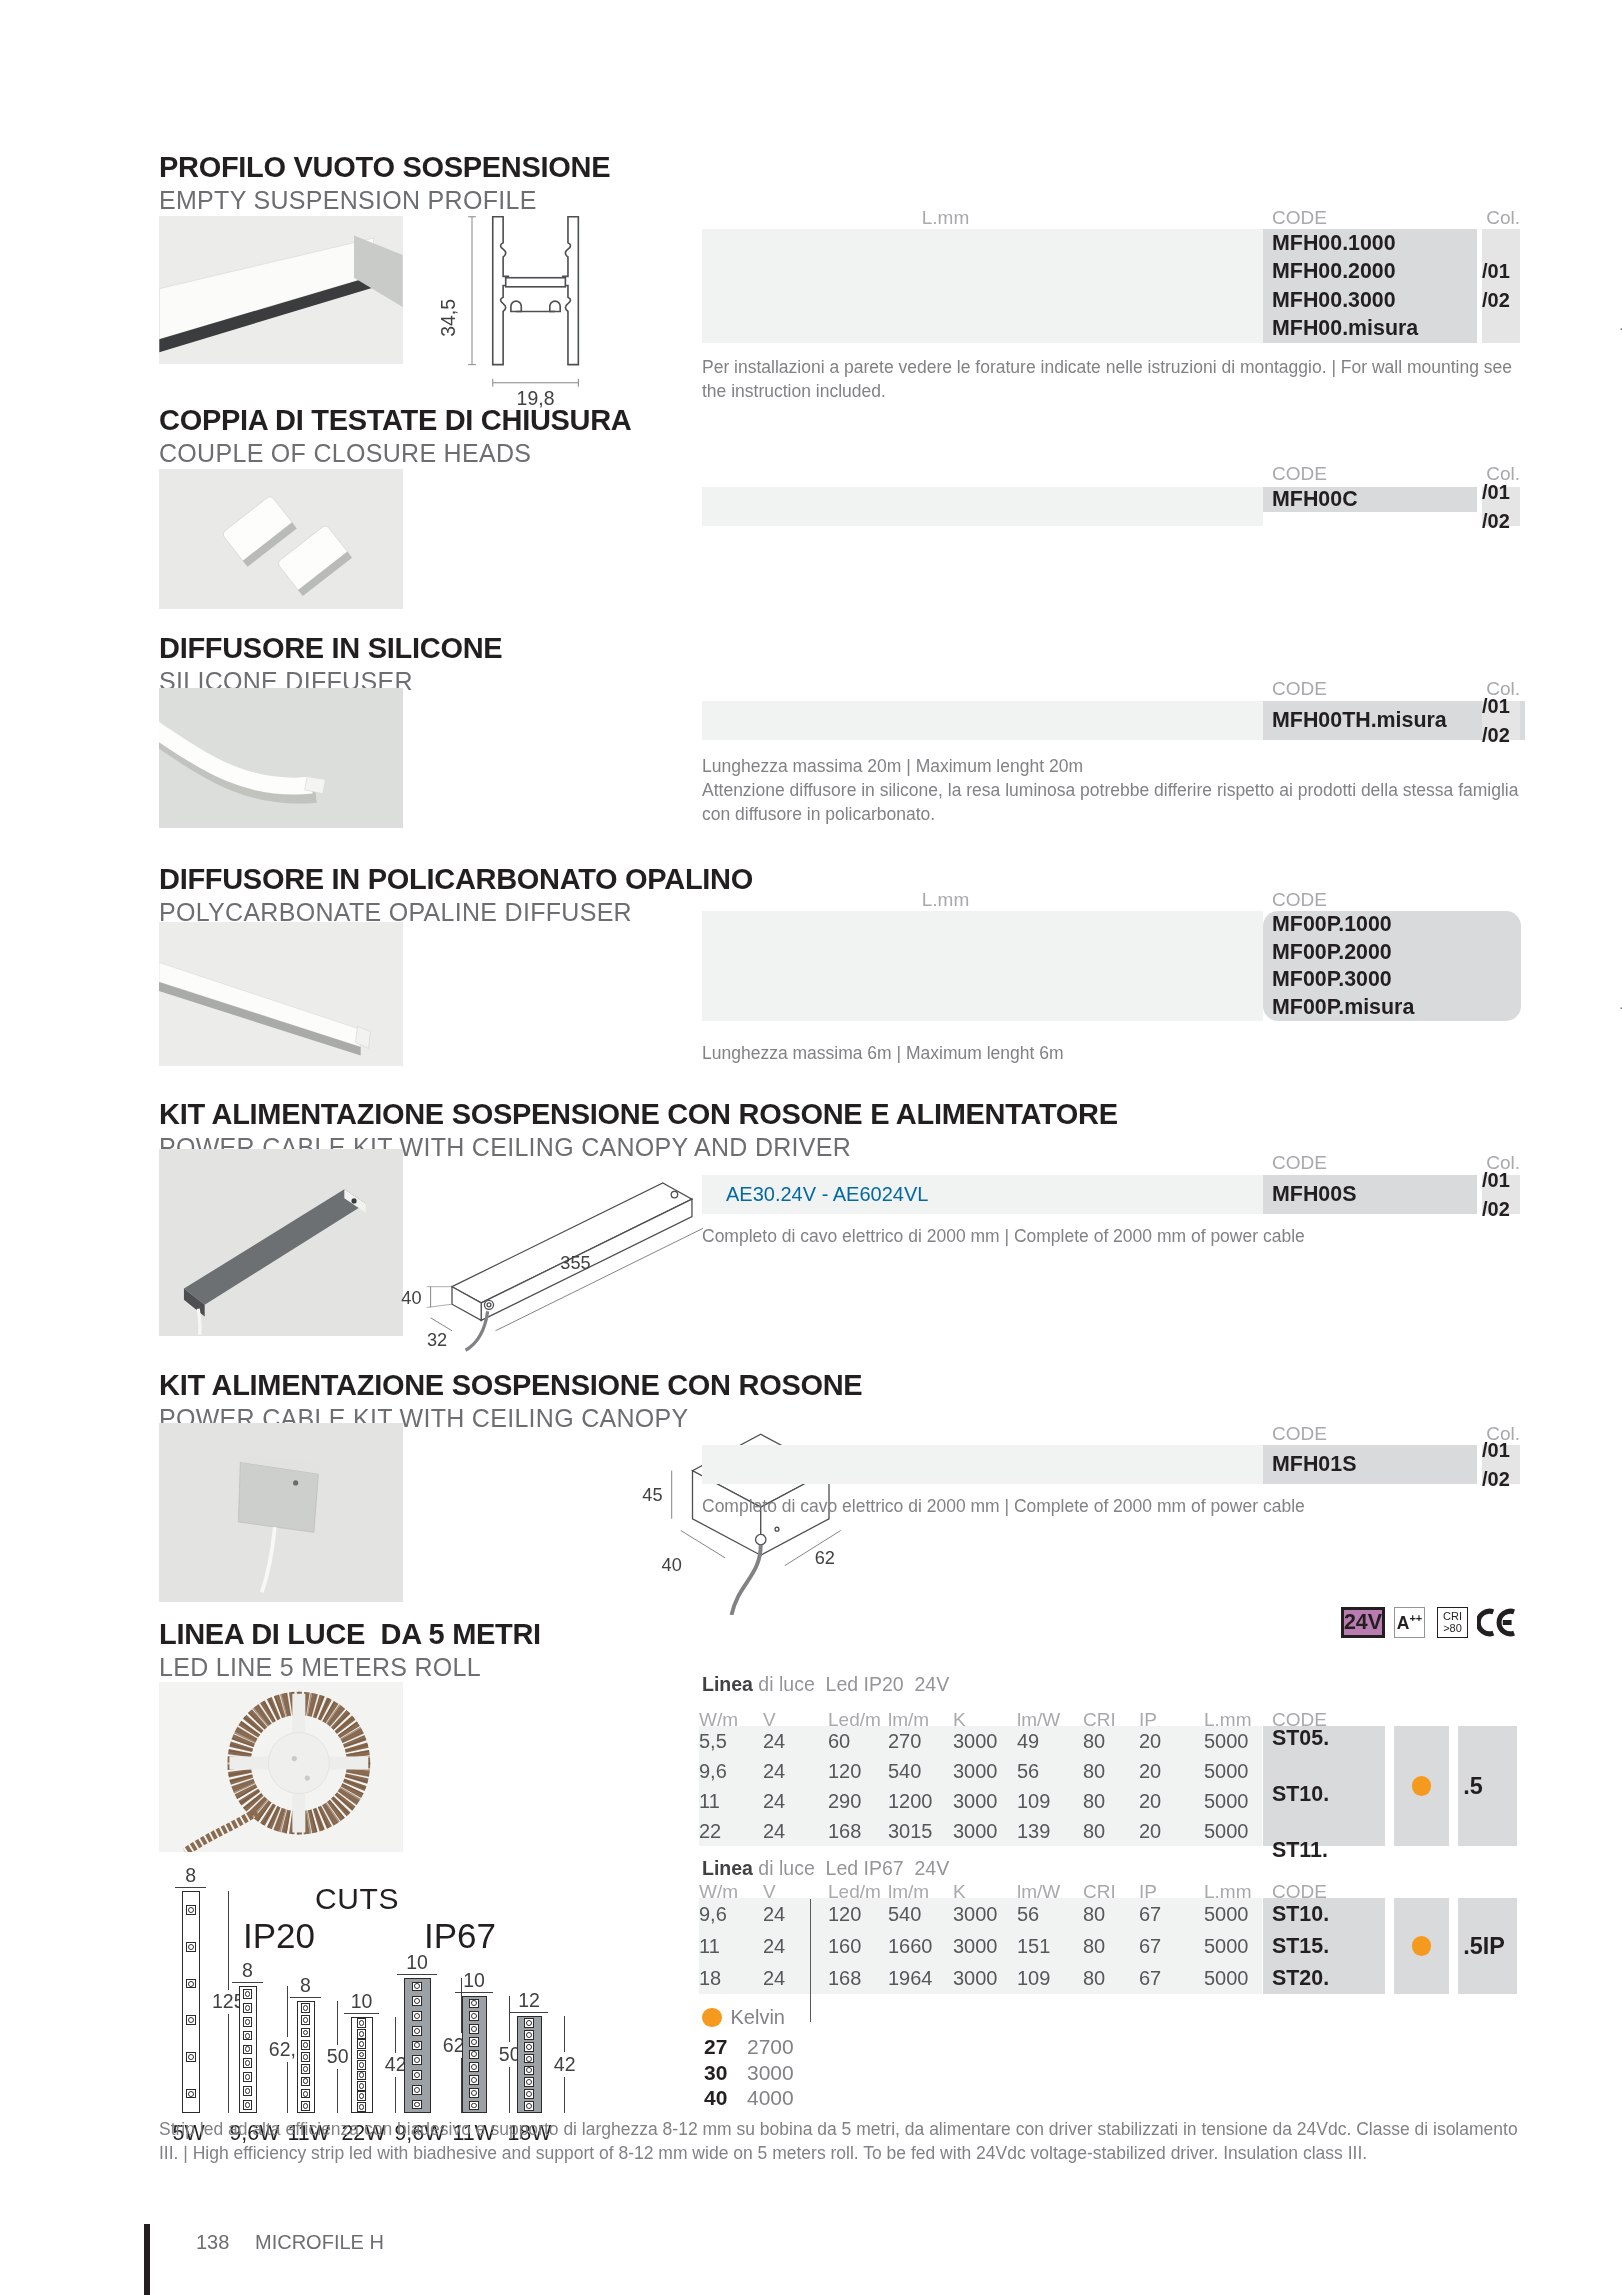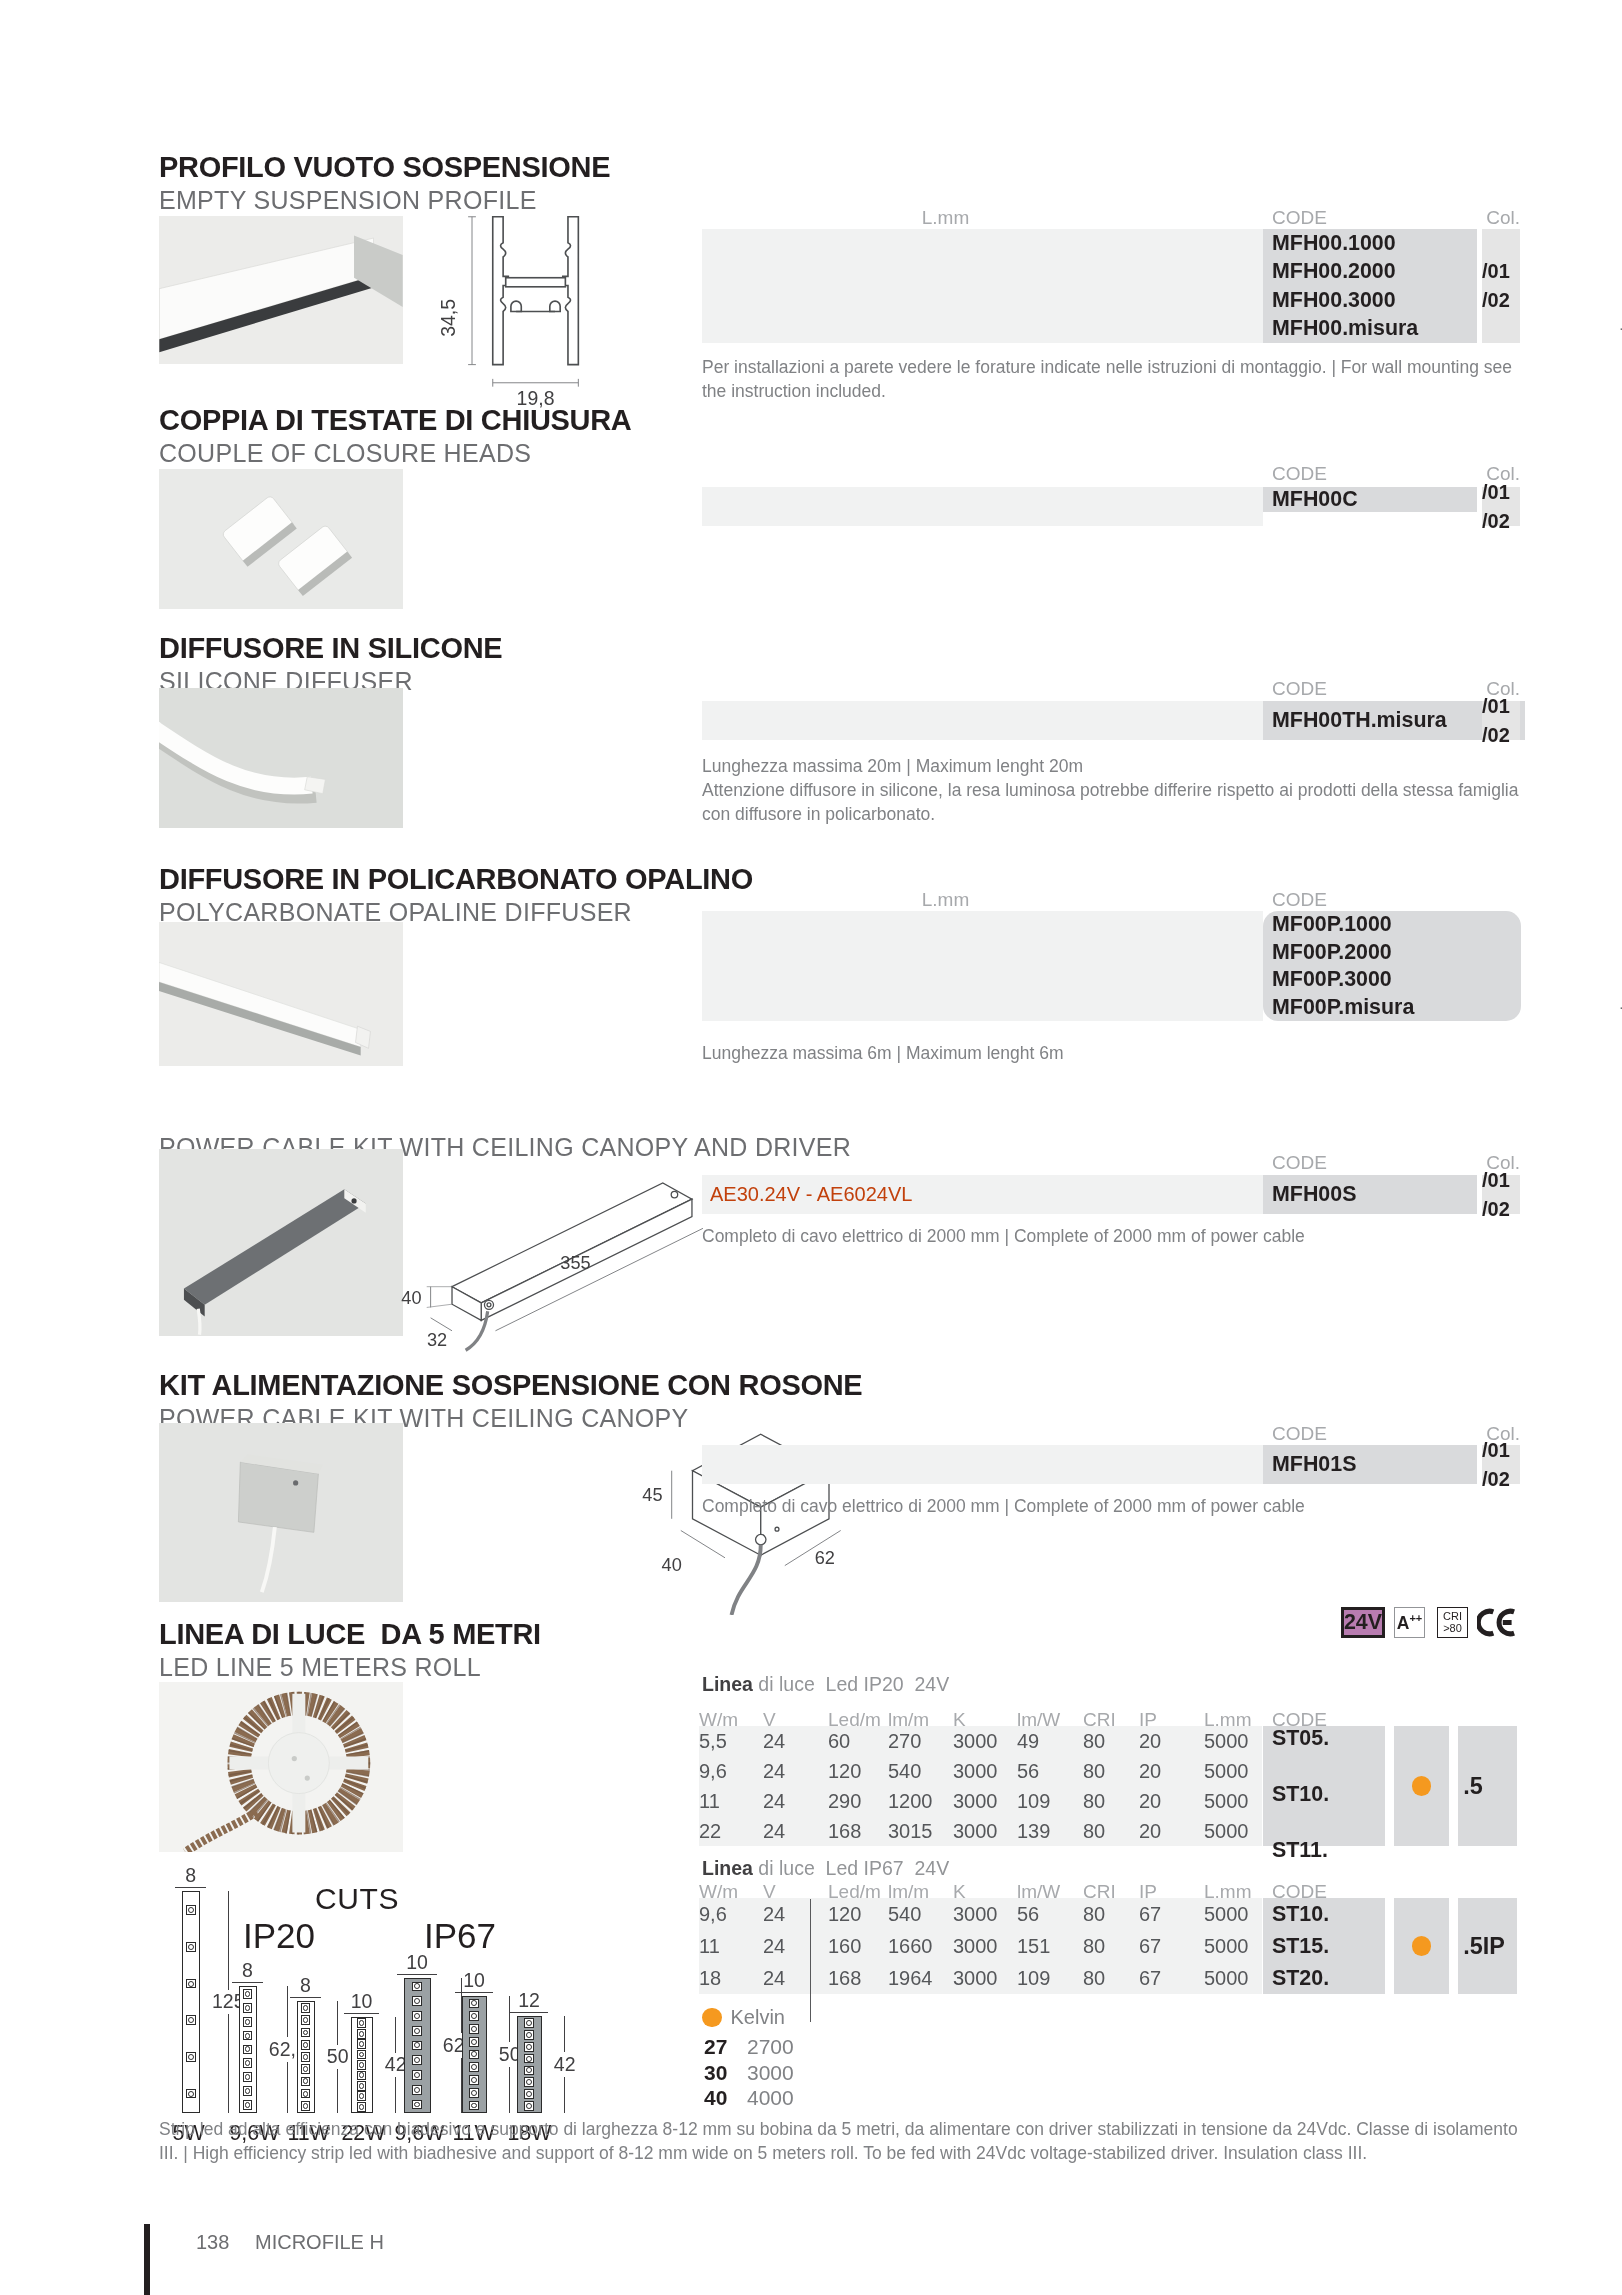--- a/index.html
+++ b/index.html
@@ -18,21 +18,21 @@
   .band-col{position:absolute;left:1482px;width:38px;background:#e5e5e5;display:flex;flex-direction:column;justify-content:center;overflow:visible;}
   .hdr{position:absolute;font-size:19px;color:#A7A9AC;font-weight:400;}
   .hdr-l{left:874px;width:143px;text-align:center;}
   .hdr-code{left:1272px;}
   .hdr-col{left:1455px;width:65px;text-align:right;}
   .col-line{font-size:20px;font-weight:700;line-height:29px;color:#231F20;}
   .pt-lcol{position:absolute;left:874px;width:143px;height:100%;display:flex;flex-direction:column;justify-content:space-around;text-align:center;}
   .pt-num{font-size:20px;color:#6B6E70;}
   .pt-ccol{position:absolute;left:9px;top:0;height:100%;display:flex;flex-direction:column;justify-content:space-around;}
   .pt-code{font-size:21.4px;font-weight:700;color:#231F20;}
-  .desc-text{font-size:20px;color:#c2410c;padding-left:8px;display:flex;align-items:center;height:100%;}
+  .desc-text{font-size:20px;color:#0369a1;padding-left:24px;display:flex;align-items:center;height:100%;}
   .note{position:absolute;font-size:17.5px;color:#808285;line-height:24px;}
   
   .badge{position:absolute;top:1607px;height:31px;box-sizing:border-box;display:flex;align-items:center;justify-content:center;}
   .badge-24v{left:1341px;width:44px;background:#B87CB0;border:3.2px solid #231F20;font-size:21.4px;font-weight:700;}
   .badge-app{left:1394px;width:31px;background:#fff;border:1.3px solid #939598;font-size:17.5px;font-weight:700;}
   .badge-app sup{font-size:11px;}
   .badge-cri{left:1437px;width:31px;background:#fff;border:1.9px solid #231F20;flex-direction:column;font-size:11px;line-height:11.7px;font-weight:400;}
   .badge-ce{left:1477px;width:39px;border:none;}
   
   .lt-caption{position:absolute;left:702px;font-size:19.5px;white-space:pre;}
@@ -216,20 +216,21 @@
   <div class="band-code wide" style="top:911px;height:110px;border-radius:15px;">
     <div class="pt-ccol" id="pt-poly-c">
         <div class="pt-code">MF00P.1000</div>
         <div class="pt-code">MF00P.2000</div>
         <div class="pt-code">MF00P.3000</div>
         <div class="pt-code">MF00P.misura</div>
       </div>
   </div>
   <div class="note" style="left:702px;top:1041px;width:812px;">Lunghezza massima 6m | Maximum lenght 6m</div>
 
+  <div class="sec-title" style="top:1098px;">KIT ALIMENTAZIONE SOSPENSIONE CON ROSONE E ALIMENTATORE</div>
   <div class="sec-sub" style="top:1133px;">POWER CABLE KIT WITH CEILING CANOPY AND DRIVER</div>
 
   <div class="photo" style="top:1149px;height:187px;background:#E3E4E2;">
     <svg width="244" height="187" viewBox="0 0 375 288">
       <polygon points="38,215 285,62 318,84 70,240" fill="#6D7073"></polygon>
       <polygon points="38,215 70,240 70,258 38,232" fill="#4C4E50"></polygon>
       <polygon points="285,62 318,84 318,98 285,76" fill="#F2F2F0"></polygon>
       <circle cx="300" cy="80" r="4" fill="#3C3D3F"></circle>
       <path d="M60,246 q4,26 2,40" stroke="#F7F7F5" stroke-width="5" fill="none"></path>
     </svg>

